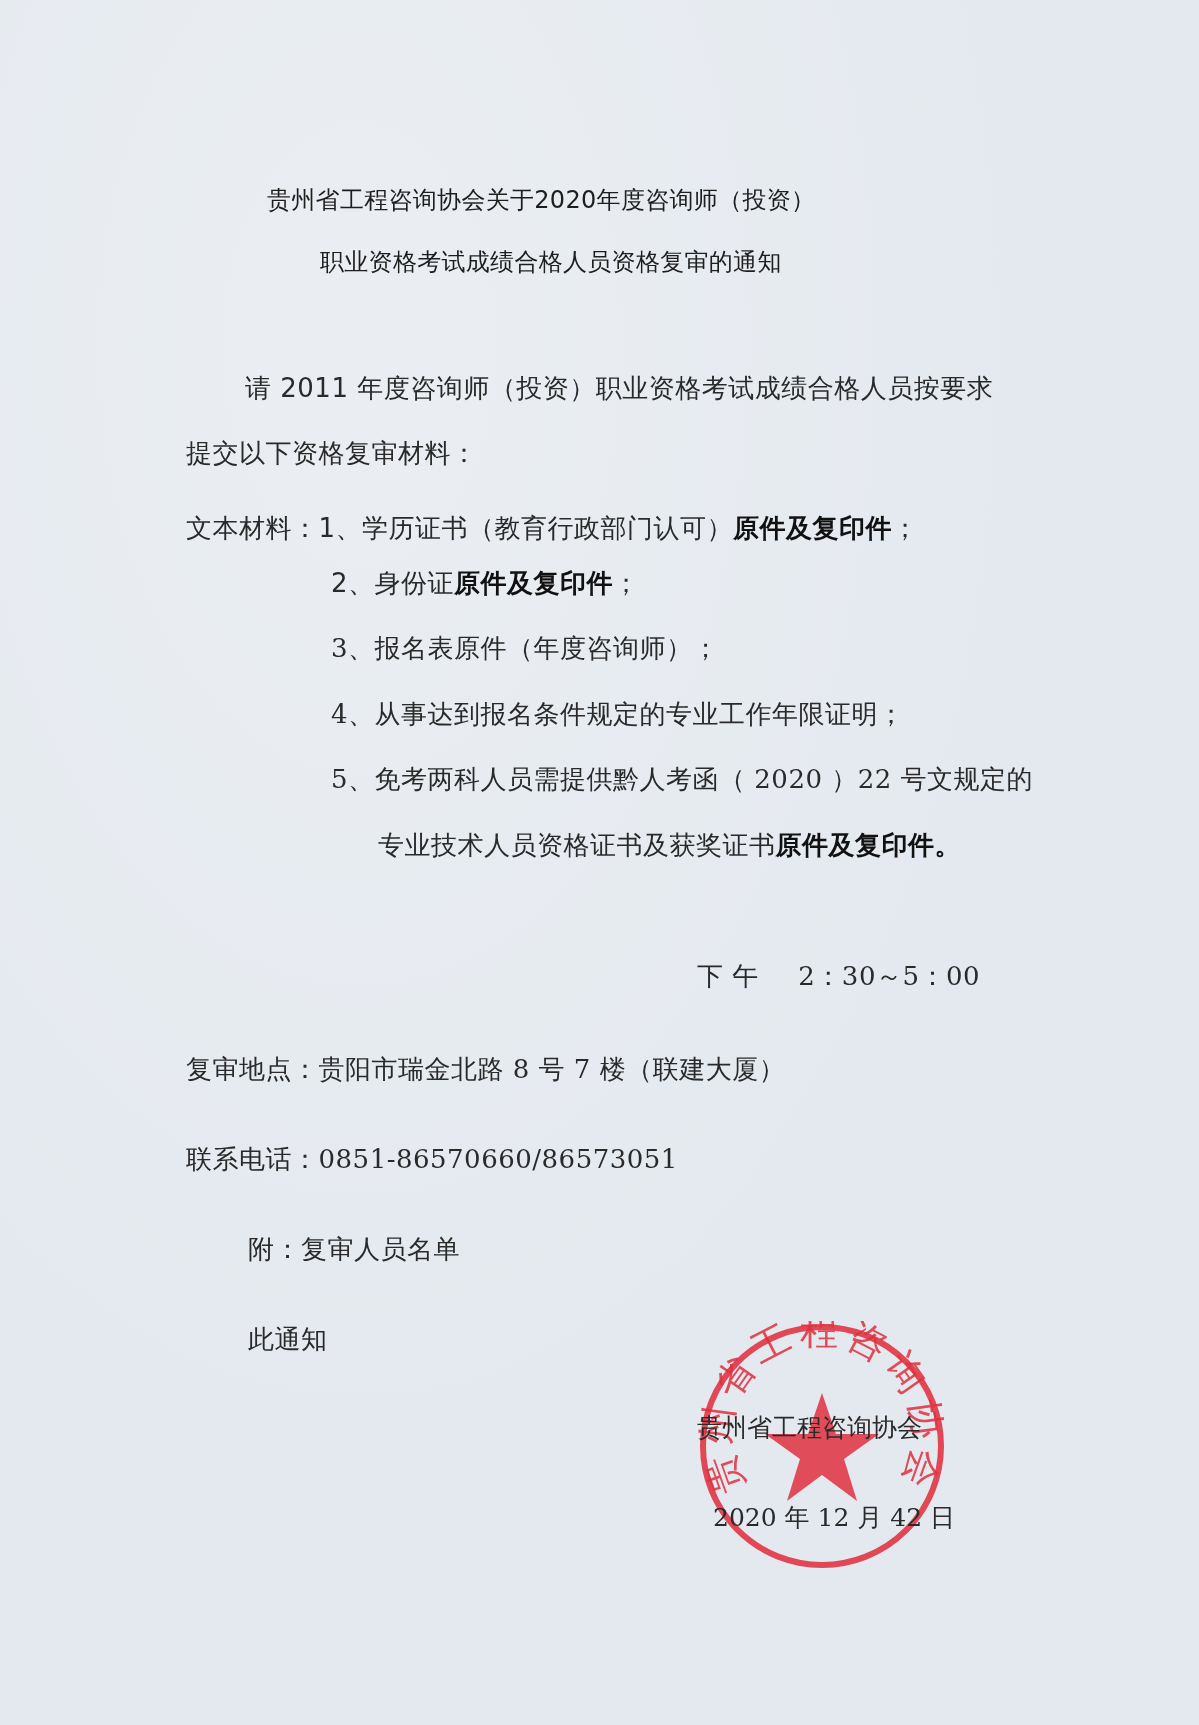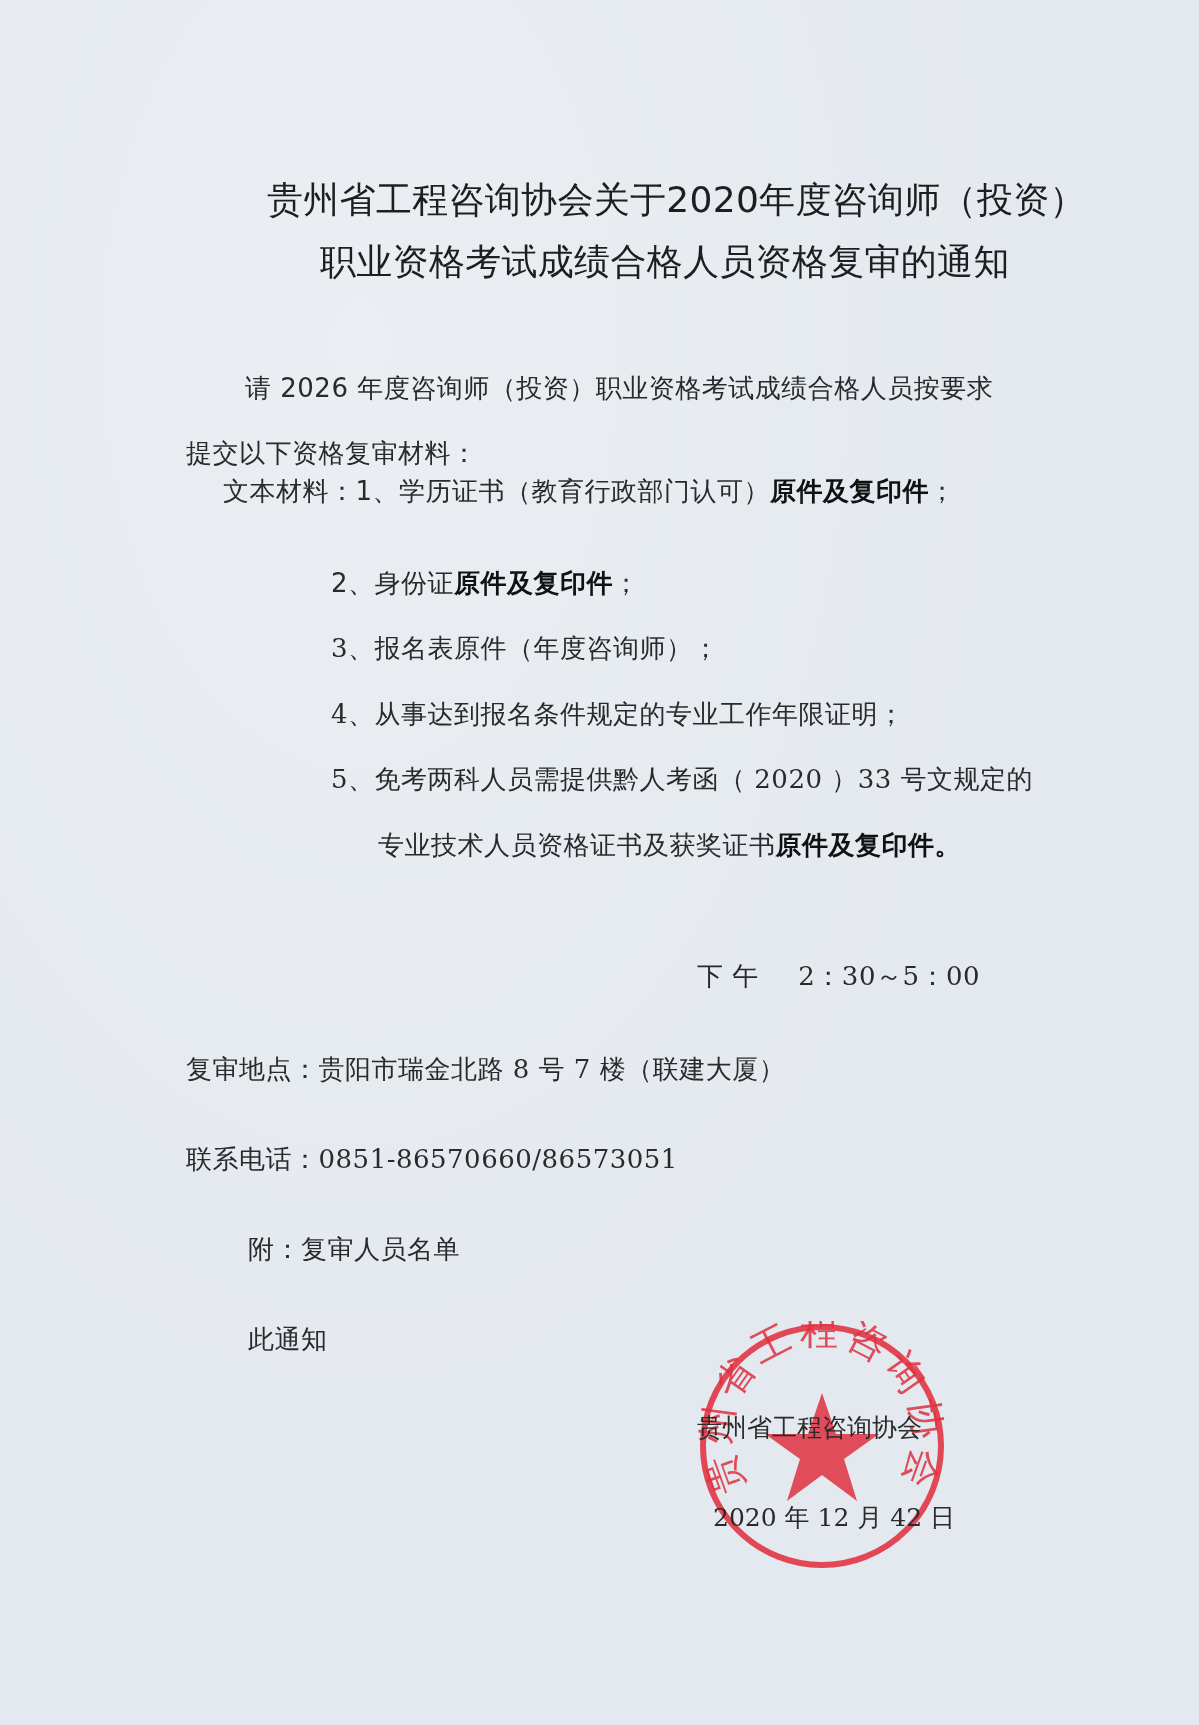--- a/index.html
+++ b/index.html
@@ -18,21 +18,21 @@
       #e4e9ef;
   }
   .line {
     position: absolute;
     white-space: nowrap;
     font-size: 26px;
     line-height: 32px;
     letter-spacing: 0.5px;
   }
   .title {
-    font-size: 36px;
+    font-size: 24px;
     line-height: 36px;
     color: #1e1e1e;
     letter-spacing: 0.3px;
   }
   .serif { font-family: "DejaVu Serif", "Liberation Serif", serif; }
   .bold { font-weight: bold; color: #111; }
   .stamp {
     position: absolute;
     left: 697px; top: 1321px;
     width: 250px; height: 250px;
@@ -45,41 +45,41 @@
   }
 </style>
 </head>
 <body>
 
 <div class="page">
 
   <div class="line title" style="left:267px; top:182px;">贵州省工程咨询协会关于2020年度咨询师（投资）</div>
   <div class="line title" style="left:320px; top:244px;">职业资格考试成绩合格人员资格复审的通知</div>
 
-  <div class="line" style="left:245px; top:372px;">请 2026 年度咨询师（投资）职业资格考试成绩合格人员按要求</div>
+  <div class="line" style="left:245px; top:372px;">请 2011 年度咨询师（投资）职业资格考试成绩合格人员按要求</div>
   <div class="line" style="left:186px; top:437px;">提交以下资格复审材料：</div>
 
-  <div class="line" style="left:186px; top:475px;margin-left:37px;">
+  <div class="line" style="left:186px; top:512px;">
     <span>文本材料：</span><span>1、</span><span>学历证书（教育行政部门认可）</span><span class="bold">原件及复印件</span><span>；</span>
   </div>
 
   <div class="line" style="left:331px; top:567px;">
     <span>2、</span><span>身份证</span><span class="bold">原件及复印件</span><span>；</span>
   </div>
 
   <div class="line serif" style="left:331px; top:632px;">
     <span>3、</span><span>报名表原件（年度咨询师）；</span>
   </div>
 
   <div class="line serif" style="left:331px; top:698px;">
     <span>4、</span><span>从事达到报名条件规定的专业工作年限证明；</span>
   </div>
 
   <div class="line serif" style="left:331px; top:763px;">
-    <span>5、</span><span>免考两科人员需提供黔人考函（ 2020 ）33 号文规定的</span>
+    <span>5、</span><span>免考两科人员需提供黔人考函（ 2020 ）22 号文规定的</span>
   </div>
 
   <div class="line" style="left:378px; top:829px;">
     <span>专业技术人员资格证书及获奖证书</span><span class="bold">原件及复印件。</span>
   </div>
 
 
   <div class="line serif" style="left:697px; top:960px;">
     <span>下 午</span>
     <span style="display:inline-block; width:22px;"></span>

